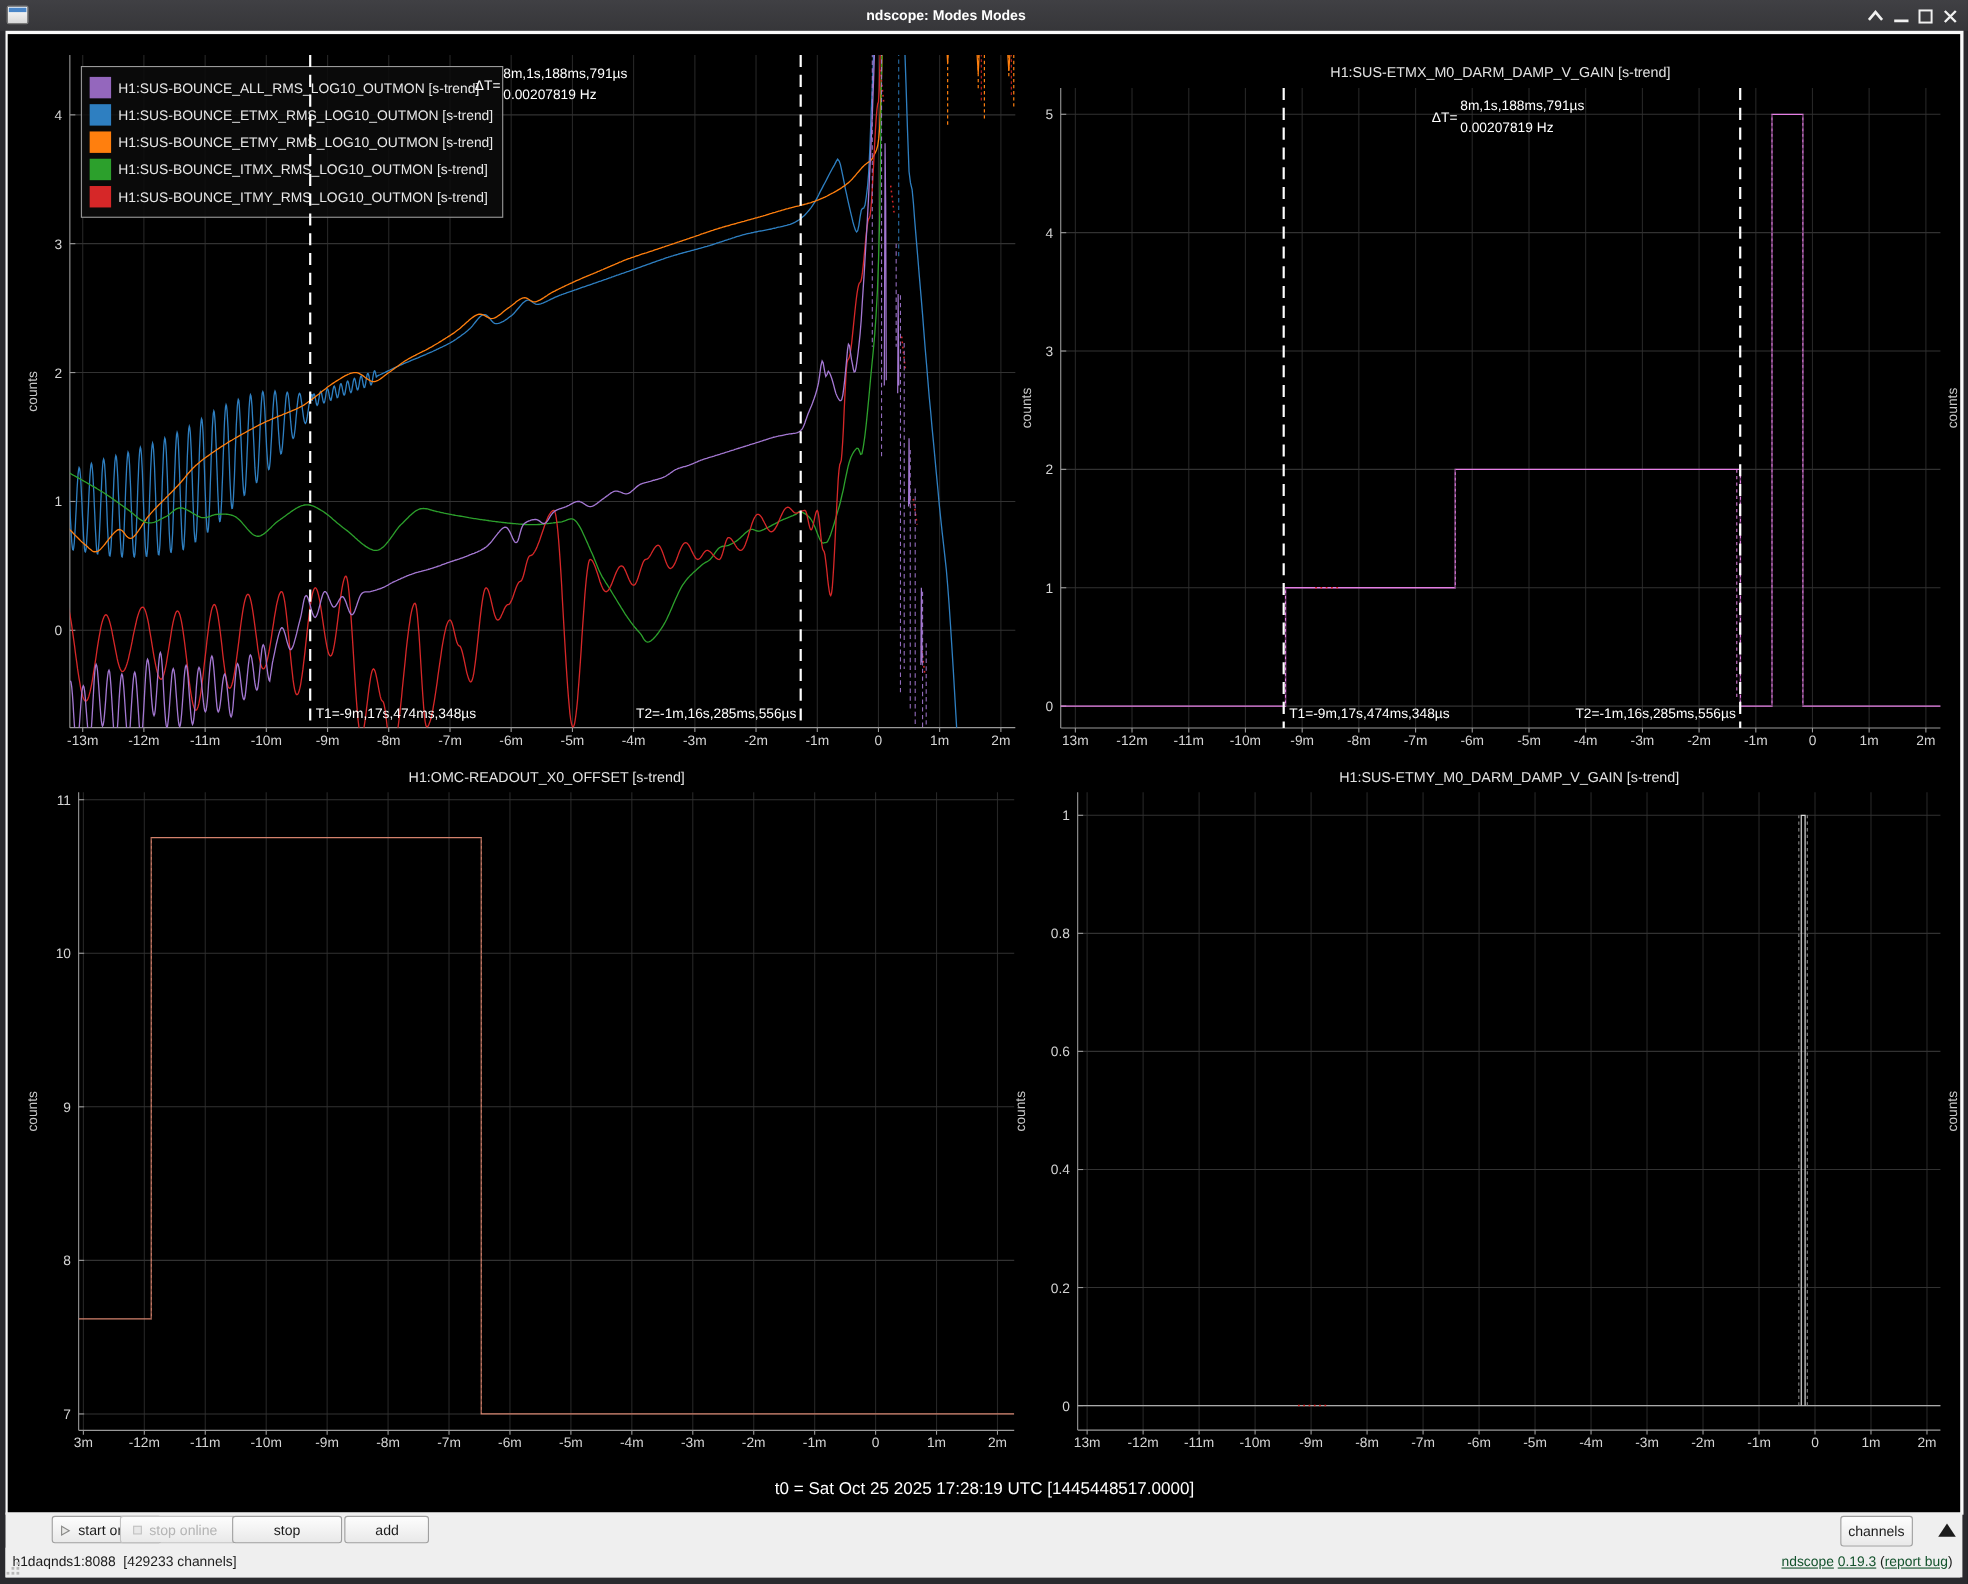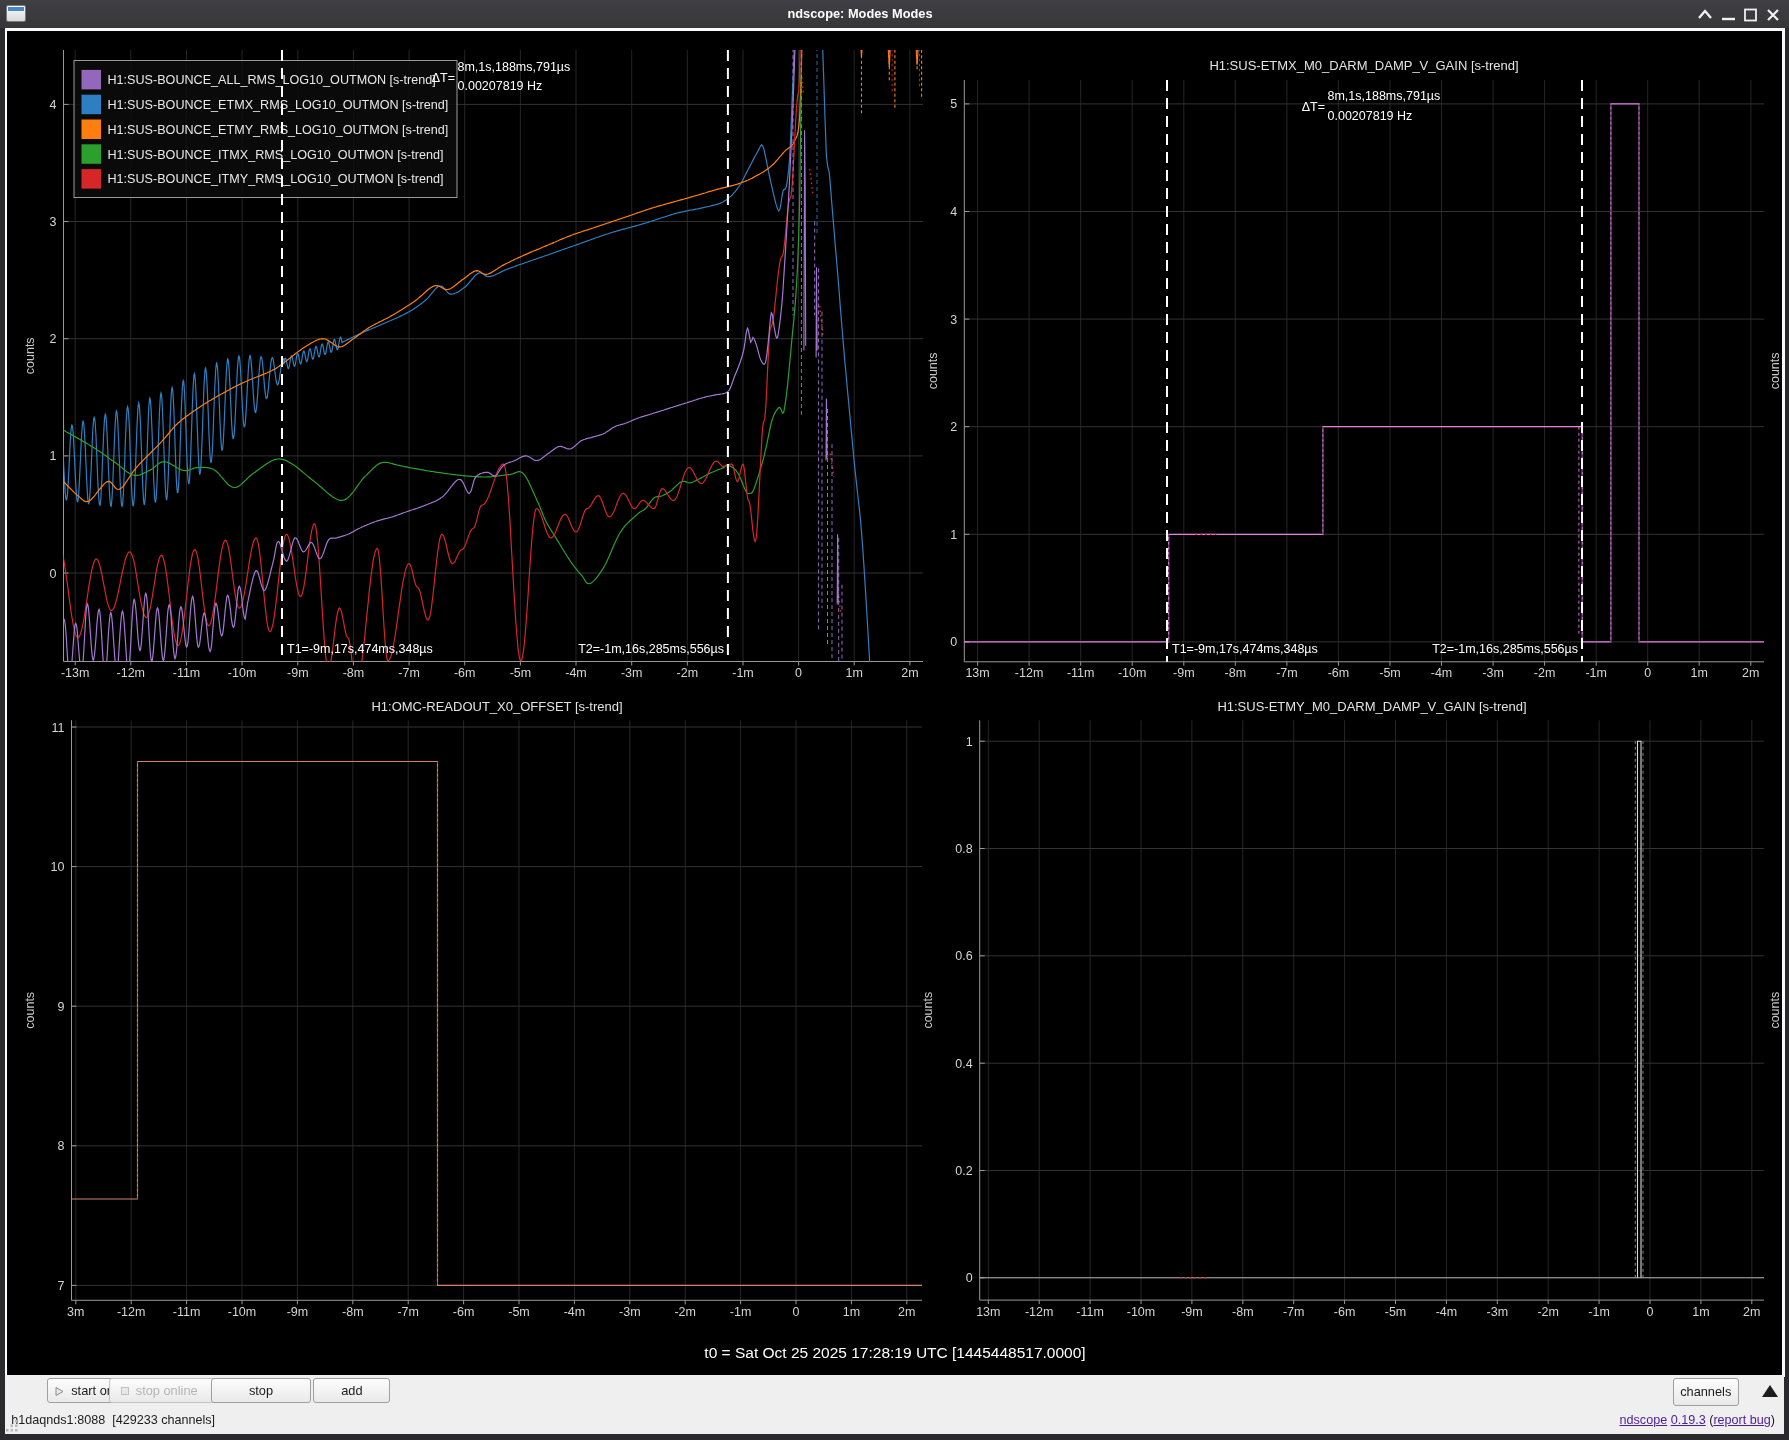--- a/index.html
+++ b/index.html
@@ -7,21 +7,21 @@
 #appicon { position:absolute; left:6px; top:5px; width:20px; height:17px; background:linear-gradient(#fdfdfd,#d8d8d8); border:1px solid #7a7a7a; border-radius:2px; }
 #appicon::before { content:""; position:absolute; left:1px; right:1px; top:1px; height:4px; background:#4a86c8; }
 #whiteframe { position:absolute; left:4.5px; top:28px; width:1780px; height:1349px; background:#fafafa; }
 #content { position:absolute; left:7px; top:30.5px; width:1775px; height:1344.5px; background:#000000; }
 #toolbar { position:absolute; left:5px; top:1375px; width:1779px; height:59px; background:#efefef; }
 .btn { position:absolute; top:3px; height:24.5px; background:linear-gradient(#fdfdfd,#e9e9e9); border:1px solid #9f9f9f; border-radius:3px; font-size:12.8px; color:#1a1a1a; text-align:center; line-height:23px; font-family:"Liberation Sans", sans-serif; }
 .btn.dis { color:#b4b4b4; border-color:#c3c3c3; }
 #statusbar { position:absolute; left:5px; top:1407px; width:1777px; height:27px; background:#efefef; color:#1c1c1c; font-size:12.6px; }
 svg { position:absolute; left:0; top:0; }
 .winctl { position:absolute; top:0; height:28px; }
-a.lk { color:#4c1d95; text-decoration:underline; }
+a.lk { color:#14532d; text-decoration:underline; }
 </style></head>
 <body>
 <div id="titlebar">
   <div id="appicon"></div>
   <div id="title">ndscope: Modes Modes</div>
   <svg class="winctl" width="110" height="28" style="left:1679px;top:0">
     <path d="M 20 18 L 26 11 L 32 18" stroke="#f0f0f0" stroke-width="2.4" fill="none"></path>
     <path d="M 43 19 L 56 19" stroke="#f0f0f0" stroke-width="2.4" fill="none"></path>
     <rect x="66" y="9.5" width="11" height="11" stroke="#f0f0f0" stroke-width="1.8" fill="none"></rect>
     <path d="M 89 10 L 99 20 M 99 10 L 89 20" stroke="#f0f0f0" stroke-width="2.2" fill="none"></path>

